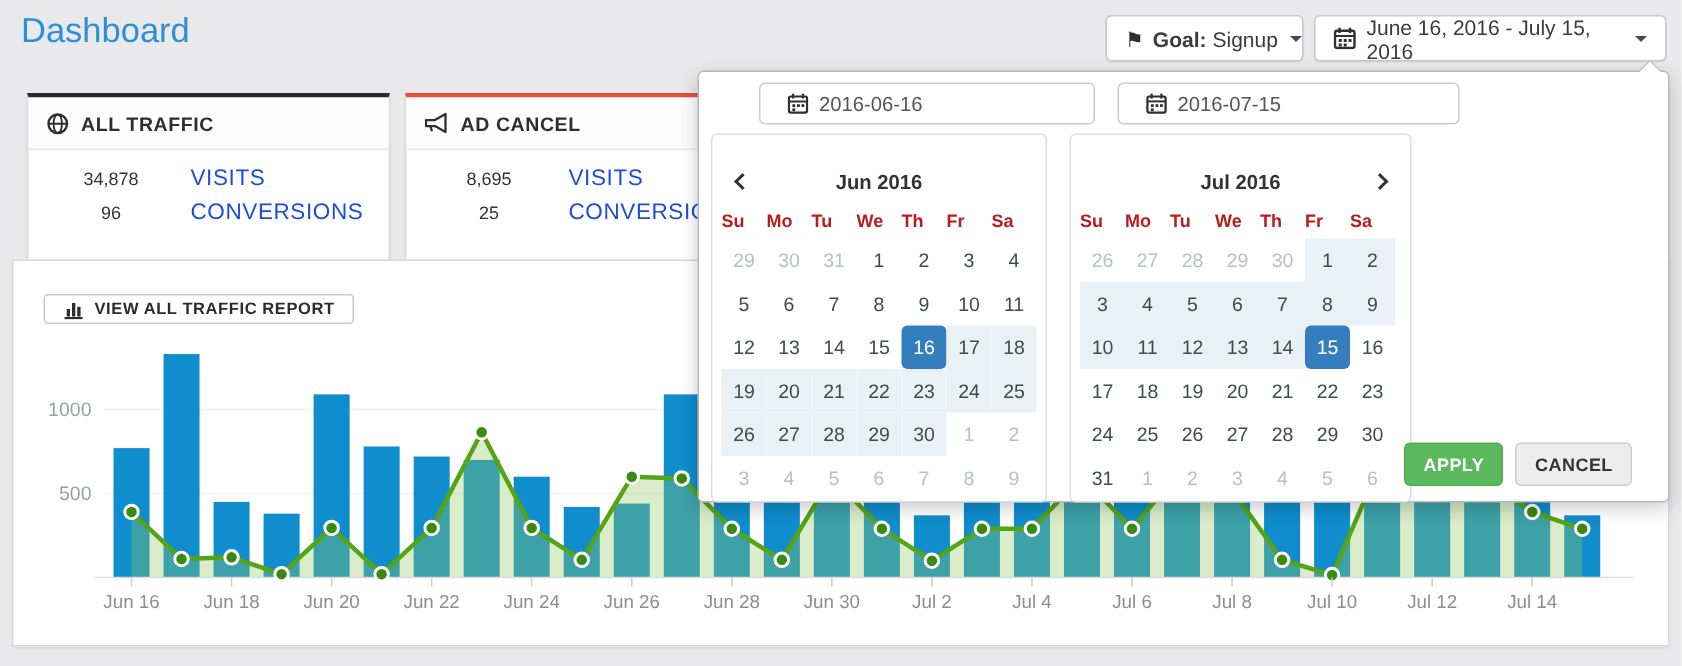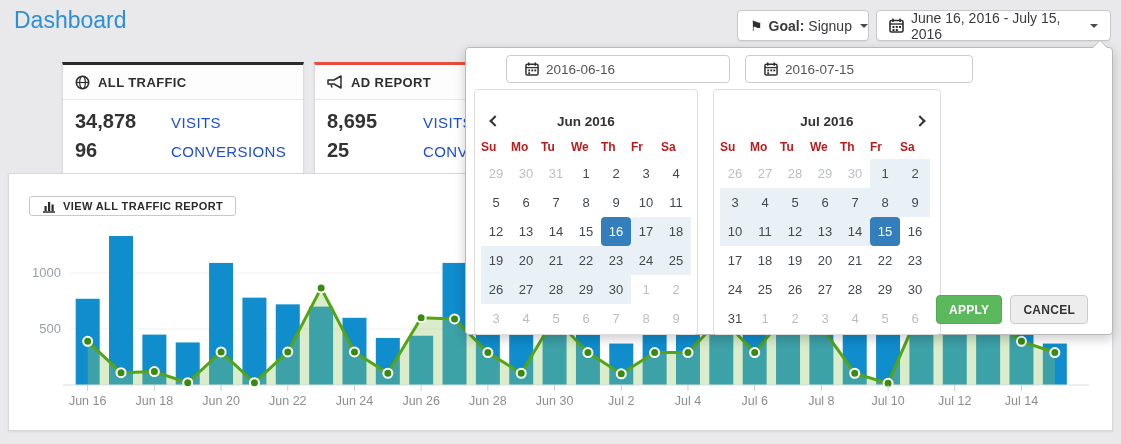--- a/index.html
+++ b/index.html
@@ -13,28 +13,28 @@
              box-shadow:0 1px 1px rgba(0,0,0,.06); }
   .goal-btn { left:737px; width:132px; }
   .date-btn { left:876px; width:235px; }
   .flag-icon { font-size:14px; margin-right:6px; color:#2f2f2f; }
   .bold { font-weight:bold; margin-right:4px; }
   .caret-down { width:0; height:0; border:4px solid transparent; border-top-color:#4a4a4a; margin-left:8px; margin-top:4px; }
   .cal-svg { margin-right:7px; flex:0 0 auto; }
 
   
   .card { position:absolute; top:62px; width:242px; height:115px; background:#fff; border:1px solid #dcdcdc;
-          border-top-width:3px; border-top-style:solid; box-shadow:0 1px 2px rgba(0,0,0,.08);margin-left:44px; }
+          border-top-width:3px; border-top-style:solid; box-shadow:0 1px 2px rgba(0,0,0,.08); }
   .card-1 { left:18px; border-top-color:#2b2b2b; }
   .card-2 { left:270px; border-top-color:#e84c3d; }
   .card-head { height:35px; display:flex; align-items:center; gap:8px; padding:0 12px;
                border-bottom:1px solid #e6e6e6; font-weight:bold; font-size:13px; color:#2e2e2e; letter-spacing:.4px; background:#fdfdfd; }
   .card-body { padding:10px 12px 0; }
   .stat-row { display:flex; align-items:baseline; margin-bottom:6px; }
-  .stat-val { width:86px; text-align:left; font-weight:bold; color:#333; font-size:20px; }
+  .stat-val { width:86px; text-align:center; font-weight:normal; color:#333; font-size:12px; }
   .stat-label { margin-left:10px; color:#1d4ed8; letter-spacing:.4px; font-size:15px; }
 
   
   .chart-panel { position:absolute; left:8px; top:173px; width:1105px; height:258px; background:#fff;
                  border:1px solid #d8d8d8; box-shadow:0 1px 2px rgba(0,0,0,.08); }
   .report-btn { position:absolute; left:20px; top:22px; height:20px; background:#fff; border:1px solid #c9c9c9;
                 border-radius:3px; display:flex; align-items:center; gap:7px; padding:0 12px; cursor:pointer;
                 font-weight:bold; font-size:11px; letter-spacing:.4px; color:#2b2b2b; }
   #chart-svg { position:absolute; left:0; top:36px; }
 
@@ -125,21 +125,21 @@
       </div>
     </div>
   </div>
 
   <div class="card card-2">
     <div class="card-head">
       <svg width="16" height="14" viewBox="0 0 16 14">
         <polygon points="1,5 7,5 14,1 14,13 7,9 1,9" fill="none" stroke="#2e2e2e" stroke-width="1.5" stroke-linejoin="round"></polygon>
         <line x1="4" y1="9.5" x2="5" y2="12.5" stroke="#2e2e2e" stroke-width="1.5"></line>
       </svg>
-      <span>AD REPORT</span>
+      <span>AD CANCEL</span>
     </div>
     <div class="card-body">
       <div class="stat-row">
         <span class="stat-val">8,695</span>
         <span class="stat-label">VISITS</span>
       </div>
       <div class="stat-row">
         <span class="stat-val">25</span>
         <span class="stat-label">CONVERSIONS</span>
       </div>

